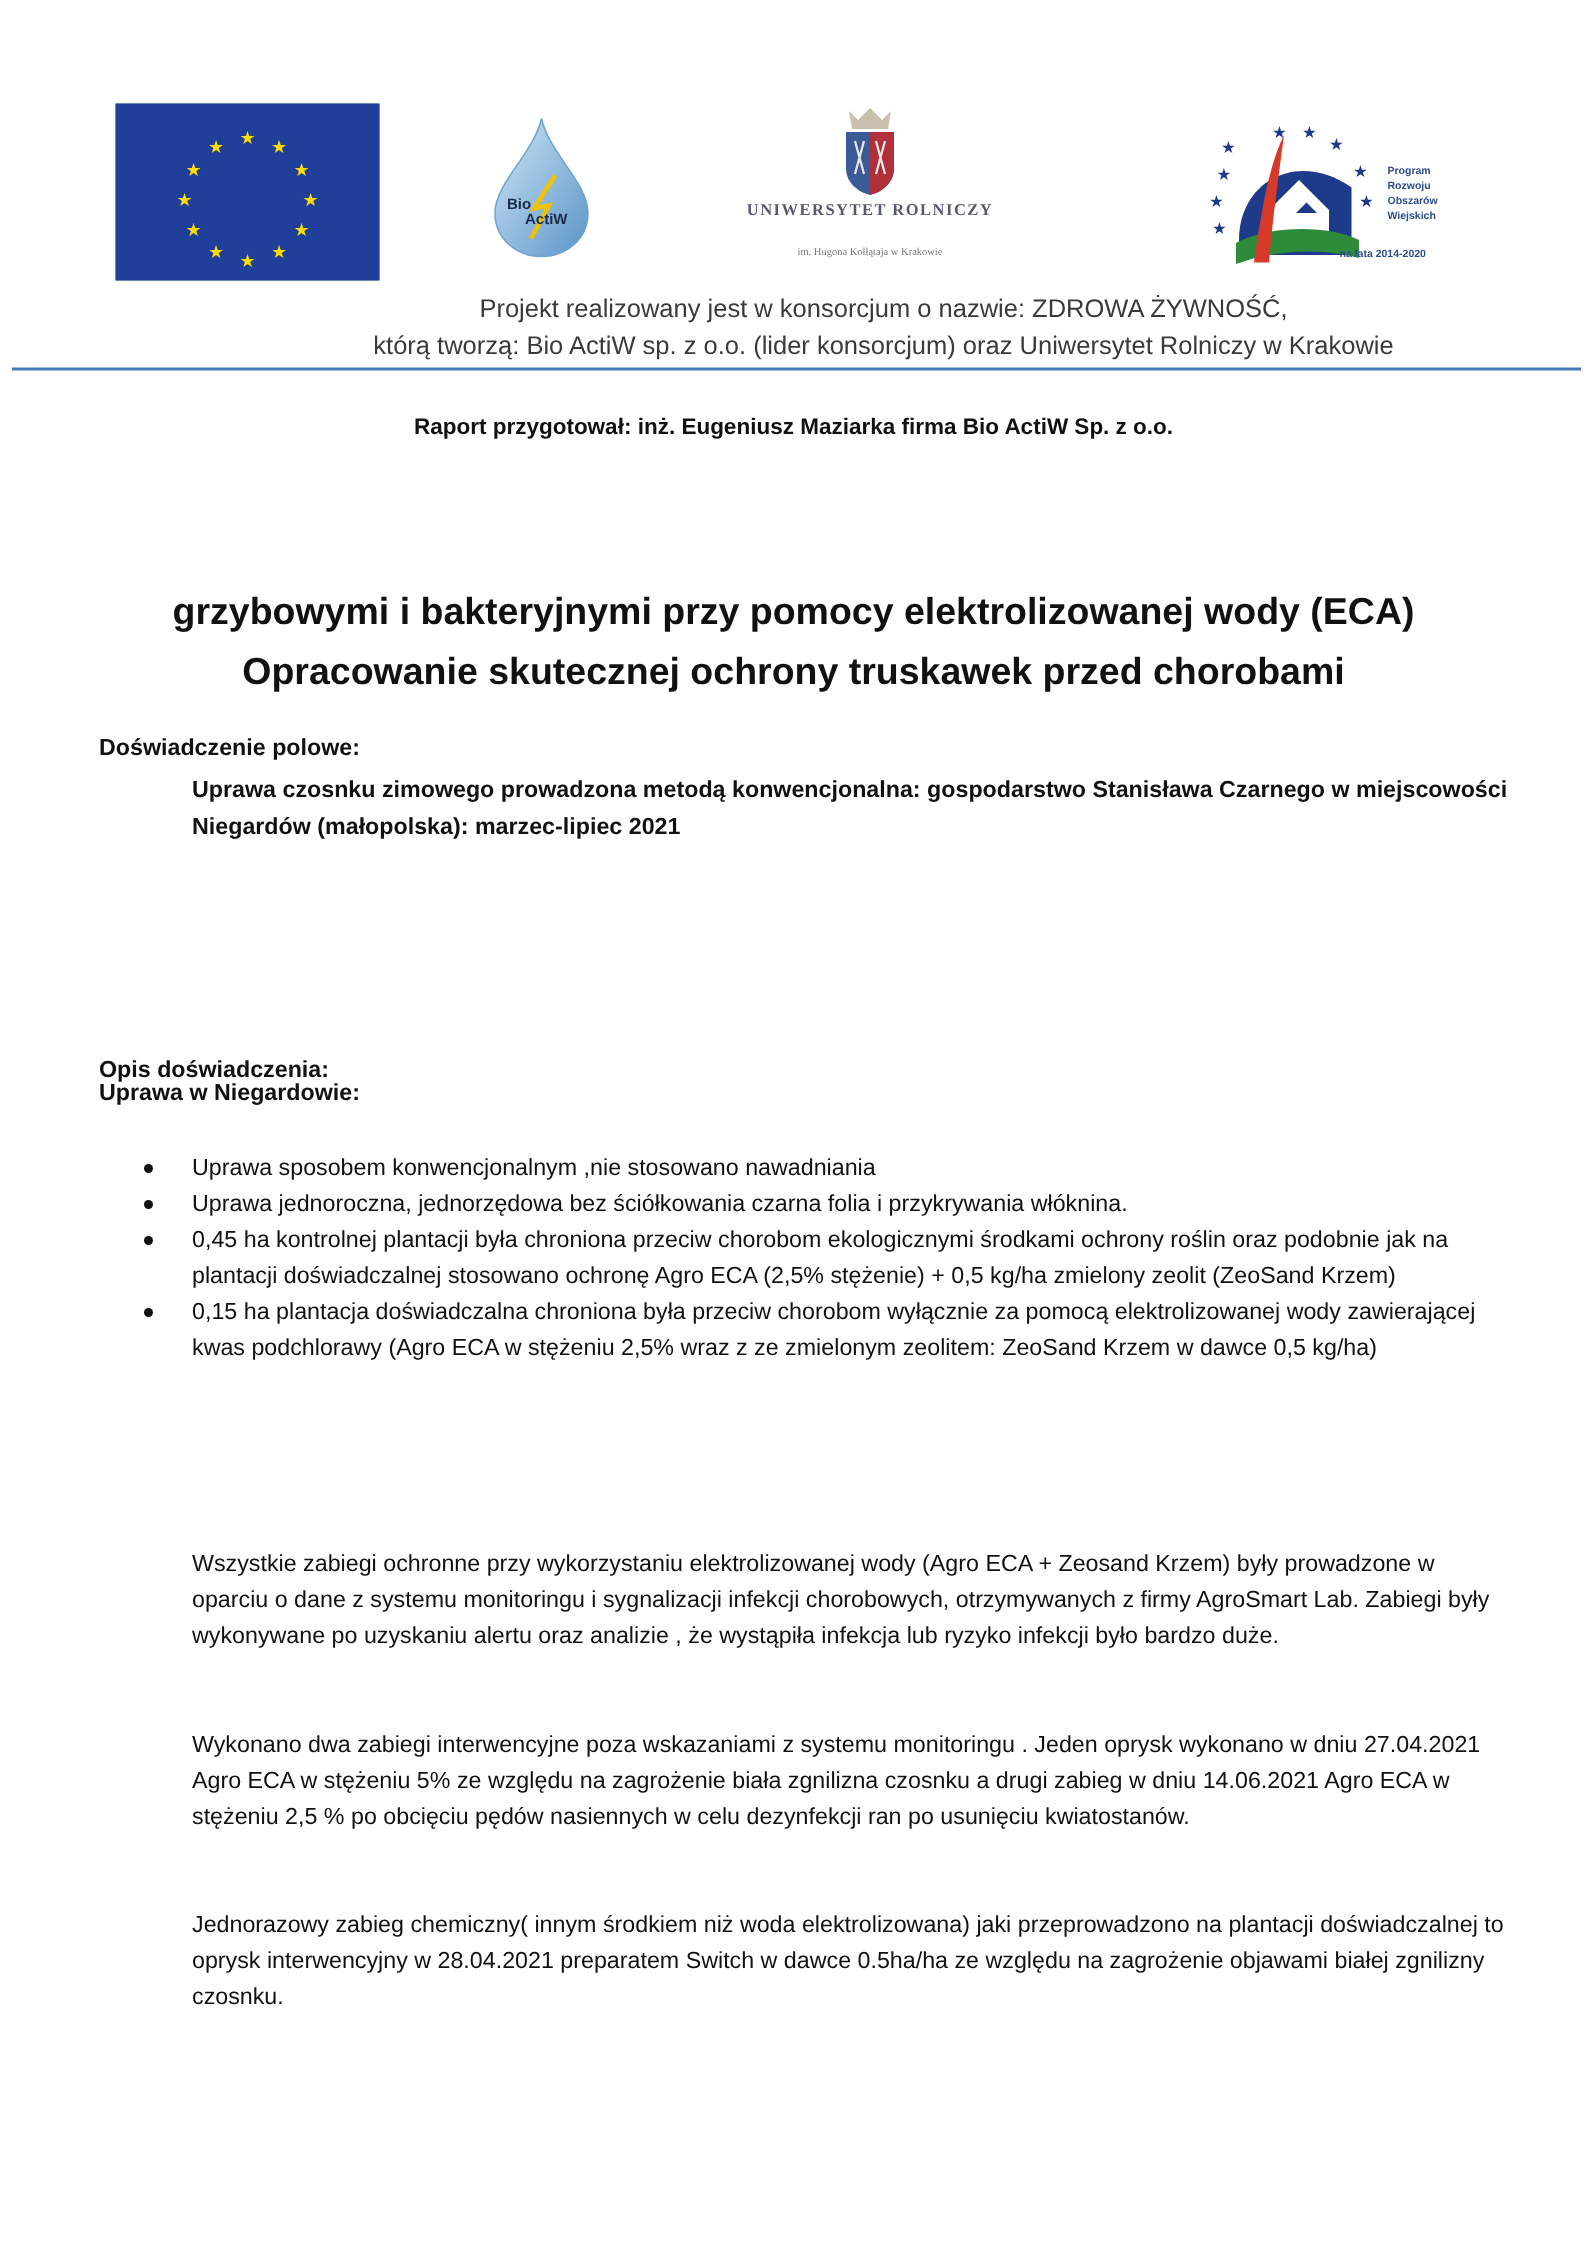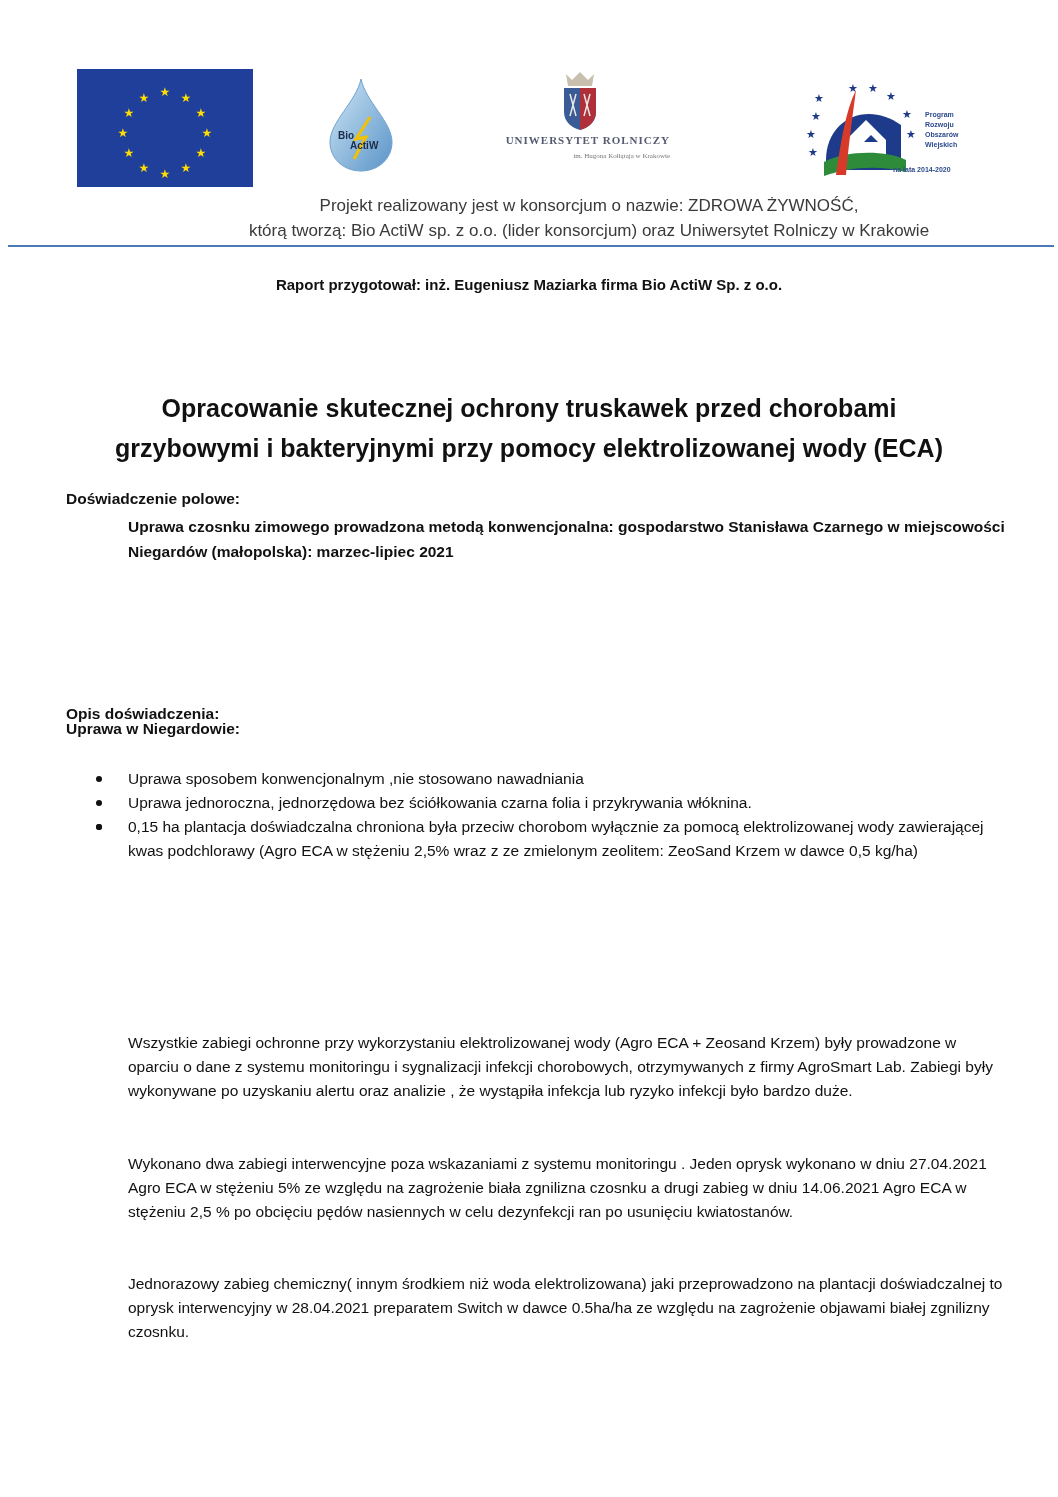--- a/index.html
+++ b/index.html
@@ -4,24 +4,24 @@
 <style>
   html, body { margin: 0; padding: 0; background: #ffffff; }
   body { width: 1058px; height: 1497px; position: relative; overflow: hidden;
          font-family: "Liberation Sans", sans-serif; color: #111; }
   .abs { position: absolute; }
 
   
   .eu-flag { left: 77px; top: 69px; width: 176px; height: 118px; background: #1f3f9a; }
   .eu-flag svg { width: 100%; height: 100%; display: block; }
   .bio-logo { left: 326px; top: 77px; width: 70px; height: 96px; }
-  .ur-logo { left: 490px; top: 70px; width: 180px; height: 100px; text-align: right; }
+  .ur-logo { left: 490px; top: 70px; width: 180px; height: 100px; text-align: center; }
   .ur-crest { width: 40px; height: 60px; margin: 0 auto; display: block; }
   .ur-name { font-family: "Liberation Serif", serif; font-size: 11px; letter-spacing: 1px; color: #555a70; margin-top: 4px; font-weight: bold; }
-  .ur-sub { font-family: "Liberation Serif", serif; font-size: 7px; color: #777; margin-top: 6px; }
+  .ur-sub { font-family: "Liberation Serif", serif; font-size: 7px; color: #777; margin-top: 18px; }
   .prow-logo { left: 806px; top: 80px; width: 165px; height: 110px; }
   .prow-text { left: 925px; top: 110px; font-size: 7px; color: #2c4a8c; line-height: 10px; font-weight: bold; }
   .prow-years { left: 893px; top: 166px; font-size: 7px; color: #2c4a8c; font-weight: bold; }
 
   .consortium { left: 0; width: 1058px; top: 193px; text-align: center; font-size: 17px; line-height: 25px; color: #3a3a3a; }
   .consortium div { padding-left: 120px; }
   .header-rule { left: 8px; top: 245px; width: 1046px; height: 2px; background: #4a7ab5; }
 
   .prepared { left: 0; width: 1058px; top: 276px; text-align: center; font-weight: bold; font-size: 15px; }
 
@@ -121,32 +121,32 @@
 
 <div class="abs consortium">
   <div>Projekt realizowany jest w konsorcjum o nazwie: ZDROWA ŻYWNOŚĆ,</div>
   <div>którą tworzą: Bio ActiW sp. z o.o. (lider konsorcjum) oraz  Uniwersytet Rolniczy w Krakowie</div>
 </div>
 <div class="abs header-rule"></div>
 
 <div class="abs prepared">Raport przygotował: inż. Eugeniusz Maziarka firma Bio ActiW Sp. z o.o.</div>
 
 <div class="abs main-title">
+  <div>grzybowymi i bakteryjnymi przy pomocy elektrolizowanej wody (ECA)</div>
   <div>Opracowanie skutecznej ochrony truskawek przed chorobami</div>
-  <div>grzybowymi i bakteryjnymi przy pomocy elektrolizowanej wody (ECA)</div>
 </div>
 
 <div class="abs field-label label-bold">Doświadczenie polowe:</div>
 <div class="abs field-desc">Uprawa czosnku zimowego  prowadzona metodą konwencjonalna: gospodarstwo Stanisława Czarnego w miejscowości Niegardów (małopolska): marzec-lipiec 2021</div>
 
 <div class="abs opis-label label-bold">Opis doświadczenia:</div>
 <div class="abs uprawa-label label-bold">Uprawa w Niegardowie:</div>
 
 <ul class="abs bullets">
   <li><span class="dot"></span><span>Uprawa sposobem konwencjonalnym ,nie stosowano nawadniania</span></li>
   <li><span class="dot"></span><span>Uprawa jednoroczna, jednorzędowa bez ściółkowania czarna folia i przykrywania włóknina.</span></li>
-  <li><span class="dot"></span></li>
+  <li><span class="dot"></span><span>0,45 ha kontrolnej  plantacji była chroniona przeciw chorobom ekologicznymi  środkami ochrony roślin oraz podobnie jak na plantacji doświadczalnej stosowano  ochronę Agro ECA (2,5% stężenie) + 0,5 kg/ha zmielony zeolit (ZeoSand Krzem)</span></li>
   <li><span class="dot"></span><span>0,15 ha plantacja doświadczalna  chroniona była przeciw chorobom wyłącznie za pomocą elektrolizowanej wody zawierającej kwas podchlorawy (Agro ECA w stężeniu 2,5% wraz z ze zmielonym zeolitem: ZeoSand Krzem w dawce 0,5 kg/ha)</span></li>
 </ul>
 
 <div class="abs para p1">Wszystkie zabiegi ochronne przy wykorzystaniu elektrolizowanej wody (Agro ECA + Zeosand Krzem)  były prowadzone w oparciu o dane z systemu monitoringu i sygnalizacji infekcji chorobowych, otrzymywanych z firmy AgroSmart Lab. Zabiegi były wykonywane po uzyskaniu alertu oraz analizie , że wystąpiła infekcja lub ryzyko infekcji było bardzo duże.</div>
 <div class="abs para p2">Wykonano dwa zabiegi interwencyjne poza wskazaniami z systemu monitoringu . Jeden oprysk  wykonano w dniu 27.04.2021 Agro ECA w stężeniu 5% ze względu na zagrożenie biała zgnilizna czosnku a drugi zabieg w dniu 14.06.2021 Agro ECA w stężeniu 2,5 % po obcięciu pędów nasiennych w celu dezynfekcji ran po usunięciu kwiatostanów.</div>
 <div class="abs para p3">Jednorazowy zabieg chemiczny( innym środkiem niż woda elektrolizowana) jaki przeprowadzono na plantacji doświadczalnej to oprysk interwencyjny  w 28.04.2021 preparatem Switch w dawce 0.5ha/ha ze względu na zagrożenie objawami białej zgnilizny czosnku.</div>
 
 </body></html>

